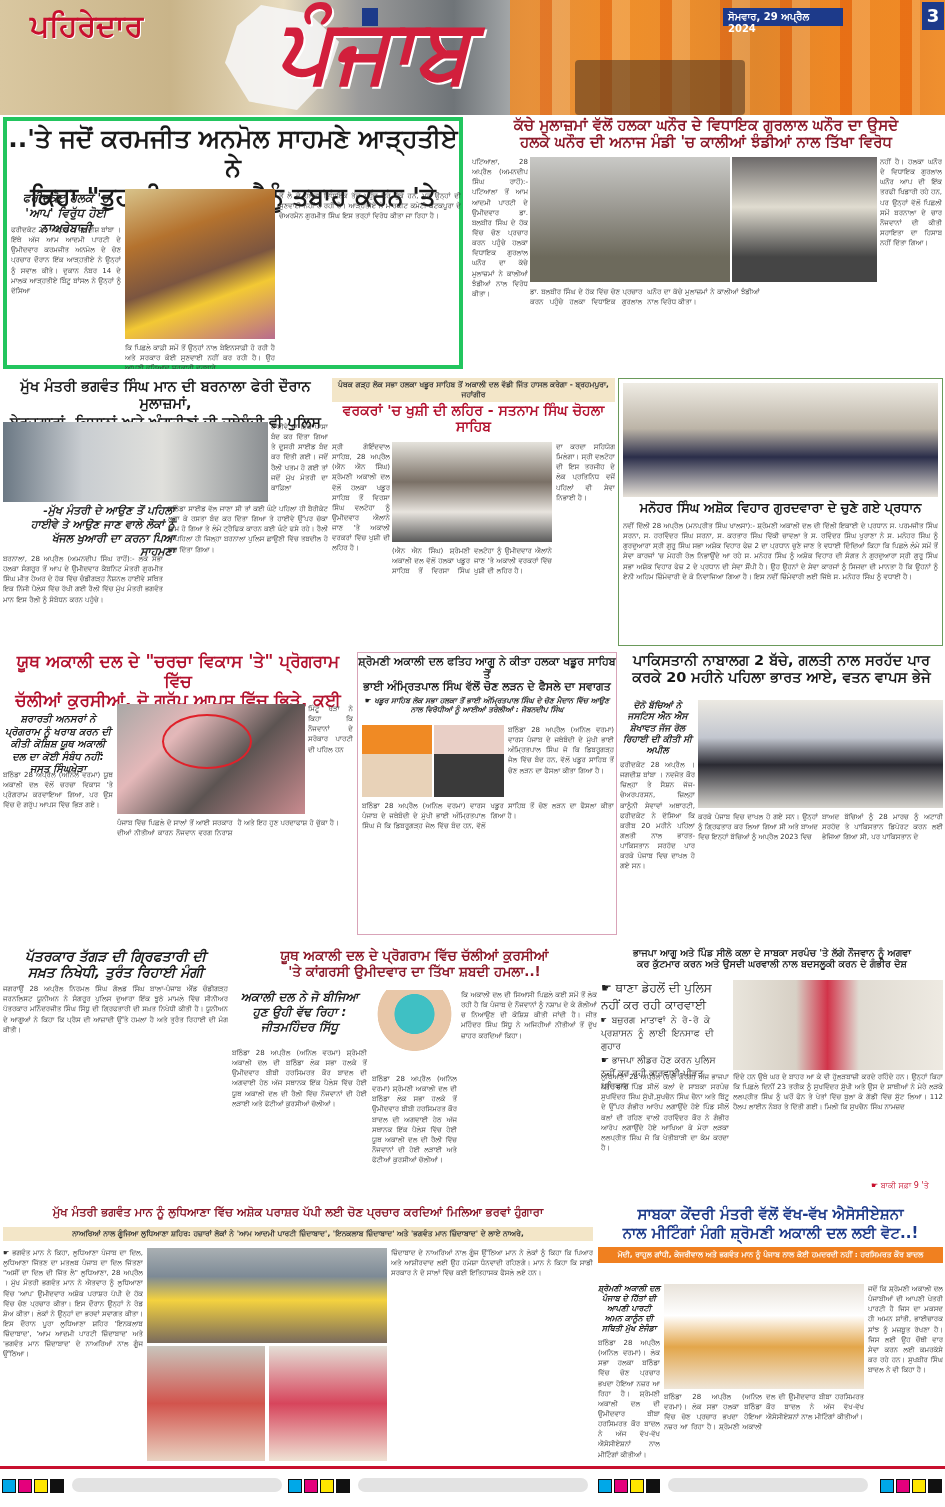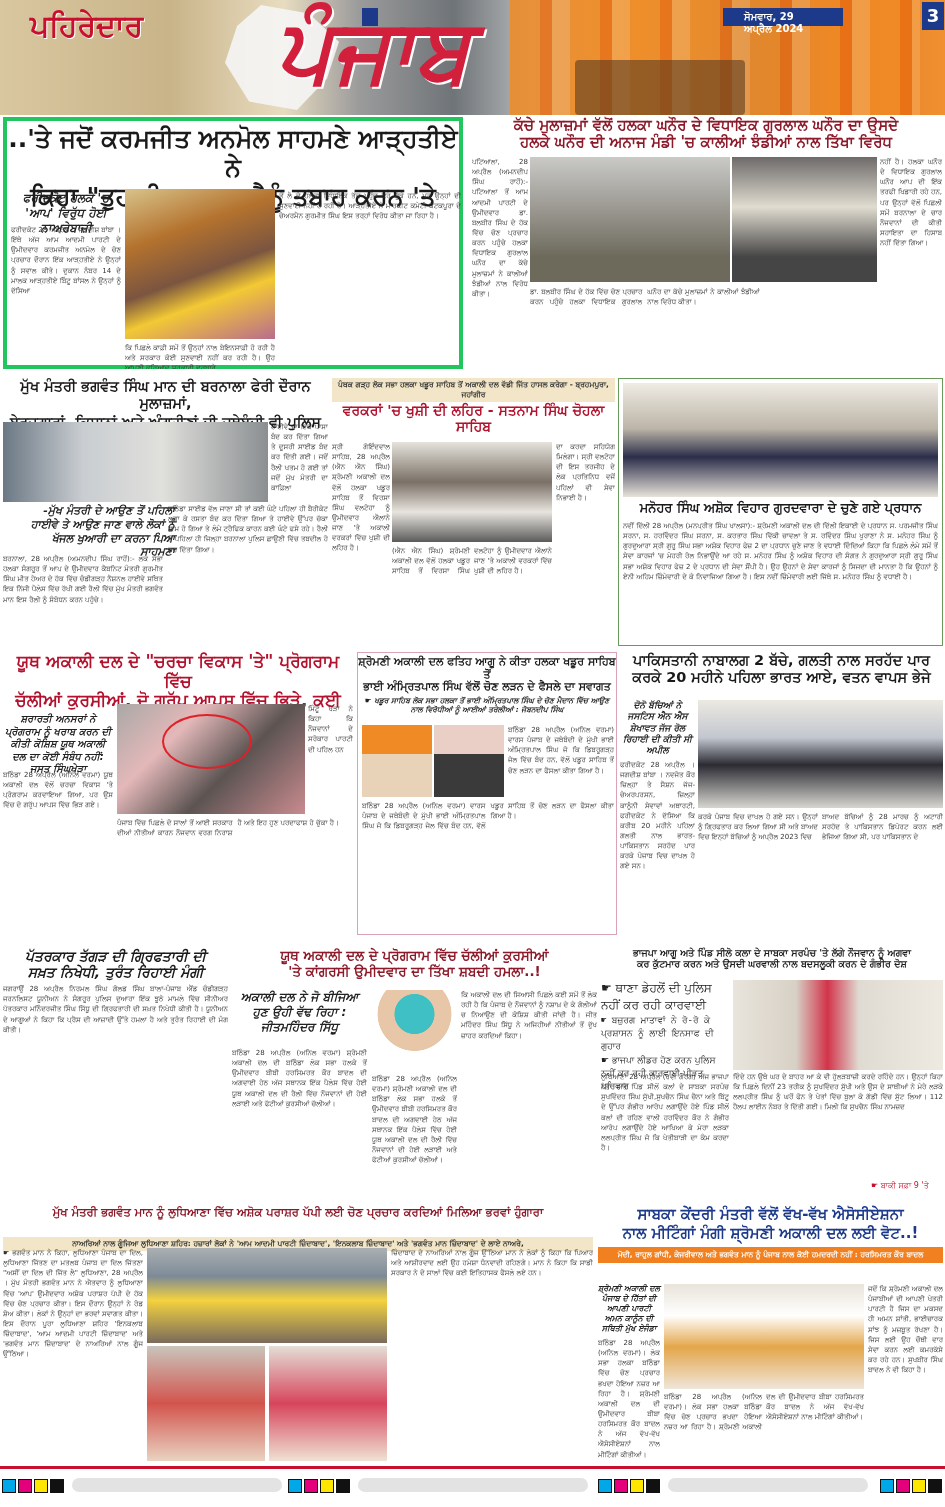--- a/index.html
+++ b/index.html
@@ -31,21 +31,21 @@
 </head>
 <body>
 
 <div class="abs banner">
   <div class="abs kids"></div>
   <div class="abs tractor" style="left:575px;top:60px;width:170px;"></div>
   <div class="abs map-shape" style="left:225px;"></div>
   <div class="abs masthead-left">ਪਹਿਰੇਦਾਰ</div>
   <div class="abs masthead-punjab">ਪੰਜਾਬ</div>
   <div class="abs date-box" style="left:362px;top:8px;width:0;"></div>
-  <div class="abs" style="left:723px;top:8px;width:120px;height:18px;background:#1d3a8a;color:#fff;font-size:10px;padding:3px 21px;font-weight:bold;">ਸੋਮਵਾਰ, 29 ਅਪ੍ਰੈਲ 2024</div>
+  <div class="abs" style="left:723px;top:8px;width:120px;height:18px;background:#1d3a8a;color:#fff;font-size:10px;padding:3px 5px;font-weight:bold;">ਸੋਮਵਾਰ, 29 ਅਪ੍ਰੈਲ 2024</div>
   <div class="abs page-num">3</div>
 </div>
 
 <div class="abs pinkbox" style="left:3px;top:117px;width:460px;height:252px;">
   <div class="hl dark" style="font-size:25px;margin-top:4px;">..'ਤੇ ਜਦੋਂ ਕਰਮਜੀਤ ਅਨਮੋਲ ਸਾਹਮਣੇ ਆੜ੍ਹਤੀਏ ਨੇ</div>
   <div class="hl dark" style="font-size:25px;">ਕਿਹਾ "ਤੁਹਾਡੀ ਸਰਕਾਰ ਮੈਨੂੰ ਤਬਾਹ ਕਰਨ 'ਤੇ ਤੁਲੀ"</div>
   <div class="abs sub-it" style="left:4px;top:70px;width:110px;font-size:12px;">ਫਰੀਦਕੋਟ ਹਲਕੇ 'ਚ 'ਆਪ' ਵਿਰੁੱਧ ਹੋਈ ਨਾਅਰੇਬਾਜ਼ੀ</div>
   <div class="abs body-text" style="left:4px;top:104px;width:110px;height:144px;">
     <span>ਫਰੀਦਕੋਟ 28 ਅਪ੍ਰੈਲ । ਜਗਦੀਸ਼ ਬਾਂਬਾ । ਇੱਥੇ</span>
     <span>ਅੱਜ ਆਮ ਆਦਮੀ ਪਾਰਟੀ ਦੇ ਉਮੀਦਵਾਰ ਕਰਮਜੀਤ ਅਨਮੋਲ ਦੇ ਚੋਣ ਪ੍ਰਚਾਰ ਦੌਰਾਨ ਇੱਕ ਆੜ੍ਹਤੀਏ ਨੇ ਉਨ੍ਹਾਂ ਨੂੰ ਸਵਾਲ ਕੀਤੇ। ਦੁਕਾਨ ਨੰਬਰ 14 ਦੇ ਮਾਲਕ ਆੜ੍ਹਤੀਏ ਬਿੰਟੂ ਬਾਂਸਲ ਨੇ ਉਨ੍ਹਾਂ ਨੂੰ ਦੱਸਿਆ</span>
@@ -153,21 +153,21 @@
     <div class="bullet" style="font-size:9px;">☛ ਭਾਜਪਾ ਲੀਡਰ ਹੋਣ ਕਰਨ ਪੁਲਿਸ ਨਹੀਂ ਕਰ ਰਹੀ ਕਾਰਵਾਈ-ਪੀੜਤ ਪਰਿਵਾਰ</div>
   </div>
   <div class="abs photo" style="left:132px;top:32px;width:210px;height:90px;background:linear-gradient(90deg,#e9e5dc,#d7d0c5 30%,#d2344a 45%,#e0dbd2 60%,#eeeae2);"></div>
   <div class="abs body-text" style="left:0;top:124px;width:128px;height:121px;">ਲੁਧਿਆਣਾ 28 ਅਪ੍ਰੈਲ (ਰਵੀ ਗਰਗ) ਅੱਜ ਭਾਜਪਾ ਨੇਤਾ ਅਤੇ ਪਿੰਡ ਸੀਲੋਂ ਕਲਾਂ ਦੇ ਸਾਬਕਾ ਸਰਪੰਚ ਸੁਖਵਿੰਦਰ ਸਿੰਘ ਸੁੱਖੀ,ਸੁਖਚੈਨ ਸਿੰਘ ਚੈਨਾ ਅਤੇ ਬਿੱਟੂ ਦੇ ਉੱਪਰ ਗੰਭੀਰ ਆਰੋਪ ਲਗਾਉਂਦੇ ਹੋਏ ਪਿੰਡ ਸੀਲੋਂ ਕਲਾਂ ਦੀ ਰਹਿਣ ਵਾਲੀ ਹਰਵਿੰਦਰ ਕੌਰ ਨੇ ਗੰਭੀਰ ਆਰੋਪ ਲਗਾਉਂਦੇ ਹੋਏ ਆਖਿਆ ਕੇ ਮੇਰਾ ਲੜਕਾ ਲਲਪ੍ਰੀਤ ਸਿੰਘ ਜੋ ਕਿ ਖੇਤੀਬਾੜੀ ਦਾ ਕੰਮ ਕਰਦਾ ਹੈ।</div>
   <div class="abs body-text" style="left:132px;top:124px;width:210px;height:108px;">ਦਿੰਦੇ ਹਨ ਉਥੇ ਘਰ ਦੇ ਬਾਹਰ ਆ ਕੇ ਵੀ ਹੁੱਲੜਬਾਜ਼ੀ ਕਰਦੇ ਰਹਿੰਦੇ ਹਨ। ਉਨ੍ਹਾਂ ਕਿਹਾ ਕਿ ਪਿਛਲੇ ਦਿਨੀਂ 23 ਤਰੀਕ ਨੂੰ ਸੁਖਵਿੰਦਰ ਸੁੱਖੀ ਅਤੇ ਉਸ ਦੇ ਸਾਥੀਆਂ ਨੇ ਮੇਰੇ ਲੜਕੇ ਲਲਪ੍ਰੀਤ ਸਿੰਘ ਨੂੰ ਘਰੋਂ ਫੋਨ ਤੇ ਖੇਤਾਂ ਵਿੱਚ ਬੁਲਾ ਕੇ ਗੱਡੀ ਵਿੱਚ ਸੁੱਟ ਲਿਆ। 112 ਹੈਲਪ ਲਾਈਨ ਨੰਬਰ ਤੇ ਦਿੱਤੀ ਗਈ। ਮਿਲੀ ਕਿ ਸੁਖਚੈਨ ਸਿੰਘ ਨਾਮਜ਼ਦ</div>
   <div class="abs" style="left:270px;top:233px;font-size:8px;color:#c8102e;">☛ ਬਾਕੀ ਸਫ਼ਾ 9 'ਤੇ</div>
 </div>
 
 <div class="abs" style="left:3px;top:1206px;width:590px;height:255px;">
   <div class="hl crim" style="font-size:11.5px;">ਮੁੱਖ ਮੰਤਰੀ ਭਗਵੰਤ ਮਾਨ ਨੂੰ ਲੁਧਿਆਣਾ ਵਿੱਚ ਅਸ਼ੋਕ ਪਰਾਸ਼ਰ ਪੱਪੀ ਲਈ ਚੋਣ ਪ੍ਰਚਾਰ ਕਰਦਿਆਂ ਮਿਲਿਆ ਭਰਵਾਂ ਹੁੰਗਾਰਾ</div>
-  <div class="kicker" style="font-size:7.5px;margin-top:18px;">ਨਾਅਰਿਆਂ ਨਾਲ ਗੂੰਜਿਆ ਲੁਧਿਆਣਾ ਸ਼ਹਿਰ: ਹਜ਼ਾਰਾਂ ਲੋਕਾਂ ਨੇ 'ਆਮ ਆਦਮੀ ਪਾਰਟੀ ਜ਼ਿੰਦਾਬਾਦ', 'ਇਨਕਲਾਬ ਜ਼ਿੰਦਾਬਾਦ' ਅਤੇ 'ਭਗਵੰਤ ਮਾਨ ਜ਼ਿੰਦਾਬਾਦ' ਦੇ ਲਾਏ ਨਾਅਰੇ,</div>
+  <div class="kicker" style="font-size:7.5px;margin-top:8px;">ਨਾਅਰਿਆਂ ਨਾਲ ਗੂੰਜਿਆ ਲੁਧਿਆਣਾ ਸ਼ਹਿਰ: ਹਜ਼ਾਰਾਂ ਲੋਕਾਂ ਨੇ 'ਆਮ ਆਦਮੀ ਪਾਰਟੀ ਜ਼ਿੰਦਾਬਾਦ', 'ਇਨਕਲਾਬ ਜ਼ਿੰਦਾਬਾਦ' ਅਤੇ 'ਭਗਵੰਤ ਮਾਨ ਜ਼ਿੰਦਾਬਾਦ' ਦੇ ਲਾਏ ਨਾਅਰੇ,</div>
   <div class="abs body-text" style="left:0;top:42px;width:140px;height:213px;">
     <span>☛ ਭਗਵੰਤ ਮਾਨ ਨੇ ਕਿਹਾ, ਲੁਧਿਆਣਾ ਪੰਜਾਬ ਦਾ ਦਿਲ, ਲੁਧਿਆਣਾ ਜਿੱਤਣ ਦਾ ਮਤਲਬ ਪੰਜਾਬ ਦਾ ਦਿਲ ਜਿੱਤਣਾ "ਅਸੀਂ ਦਾ ਦਿਲ ਦੀ ਜਿੱਤ ਲੈ"</span>
     <span>ਲੁਧਿਆਣਾ, 28 ਅਪ੍ਰੈਲ । ਮੁੱਖ ਮੰਤਰੀ ਭਗਵੰਤ ਮਾਨ ਨੇ ਐਤਵਾਰ ਨੂੰ ਲੁਧਿਆਣਾ ਵਿੱਚ 'ਆਪ' ਉਮੀਦਵਾਰ ਅਸ਼ੋਕ ਪਰਾਸ਼ਰ ਪੱਪੀ ਦੇ ਹੱਕ ਵਿੱਚ ਚੋਣ ਪ੍ਰਚਾਰ ਕੀਤਾ। ਇਸ ਦੌਰਾਨ ਉਨ੍ਹਾਂ ਨੇ ਰੋਡ ਸ਼ੋਅ ਕੀਤਾ। ਲੋਕਾਂ ਨੇ ਉਨ੍ਹਾਂ ਦਾ ਭਰਵਾਂ ਸਵਾਗਤ ਕੀਤਾ। ਇਸ ਦੌਰਾਨ ਪੂਰਾ ਲੁਧਿਆਣਾ ਸ਼ਹਿਰ 'ਇਨਕਲਾਬ ਜ਼ਿੰਦਾਬਾਦ', 'ਆਮ ਆਦਮੀ ਪਾਰਟੀ ਜ਼ਿੰਦਾਬਾਦ' ਅਤੇ 'ਭਗਵੰਤ ਮਾਨ ਜ਼ਿੰਦਾਬਾਦ' ਦੇ ਨਾਅਰਿਆਂ ਨਾਲ ਗੂੰਜ ਉੱਠਿਆ।</span>
   </div>
   <div class="abs photo" style="left:144px;top:42px;width:240px;height:95px;background:linear-gradient(180deg,#aab0b3,#7d8a96 30%,#f4d23f 55%,#7a6b5c);"></div>
   <div class="abs photo" style="left:144px;top:140px;width:118px;height:115px;background:linear-gradient(180deg,#c9c5bc,#d2544d 50%,#e9d3c2);"></div>
   <div class="abs photo" style="left:266px;top:140px;width:118px;height:115px;background:linear-gradient(180deg,#e4dfd6,#d7455c 50%,#efe2d4);"></div>
   <div class="abs body-text" style="left:388px;top:42px;width:202px;height:213px;">ਜ਼ਿੰਦਾਬਾਦ ਦੇ ਨਾਅਰਿਆਂ ਨਾਲ ਗੂੰਜ ਉੱਠਿਆ ਮਾਨ ਨੇ ਲੋਕਾਂ ਨੂੰ ਕਿਹਾ ਕਿ ਪਿਆਰ ਅਤੇ ਆਸ਼ੀਰਵਾਦ ਲਈ ਉਹ ਹਮੇਸ਼ਾ ਧੰਨਵਾਦੀ ਰਹਿਣਗੇ। ਮਾਨ ਨੇ ਕਿਹਾ ਕਿ ਸਾਡੀ ਸਰਕਾਰ ਨੇ ਦੋ ਸਾਲਾਂ ਵਿੱਚ ਕਈ ਇਤਿਹਾਸਕ ਫੈਸਲੇ ਲਏ ਹਨ।</div>
 </div>
 

